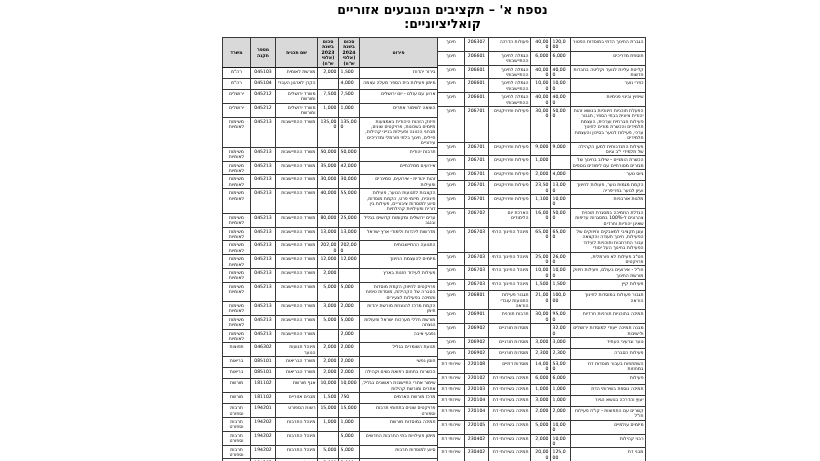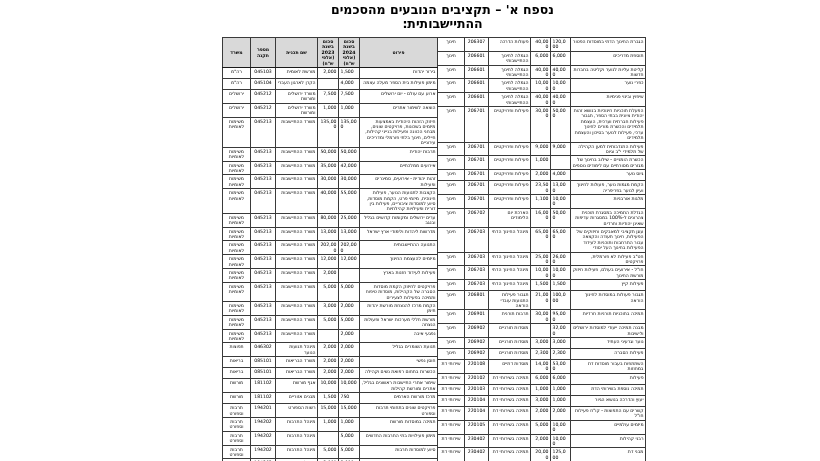--- a/index.html
+++ b/index.html
@@ -35,21 +35,21 @@
   .c-a23{text-align:right;}
   .c-prog{text-align:right;}
   .c-code{text-align:center;}
   .c-min{text-align:center;}
 </style>
 </head>
 <body>
 
 <div class="page">
 
-  <div class="doc-title">נספח א' – תקציבים הנובעים מהסכמים ההתיישבותית:</div>
+  <div class="doc-title">נספח א' – תקציבים הנובעים אזוריים קואליציוניים:</div>
 
   <div class="tbl-wrap right">
     <table class="tbl" id="tbl-right">
       <colgroup>
         <col style="width:75px">
           <col style="width:20px">
           <col style="width:20px">
         <col style="width:42px">
           <col style="width:24px">
           <col style="width:27px">

